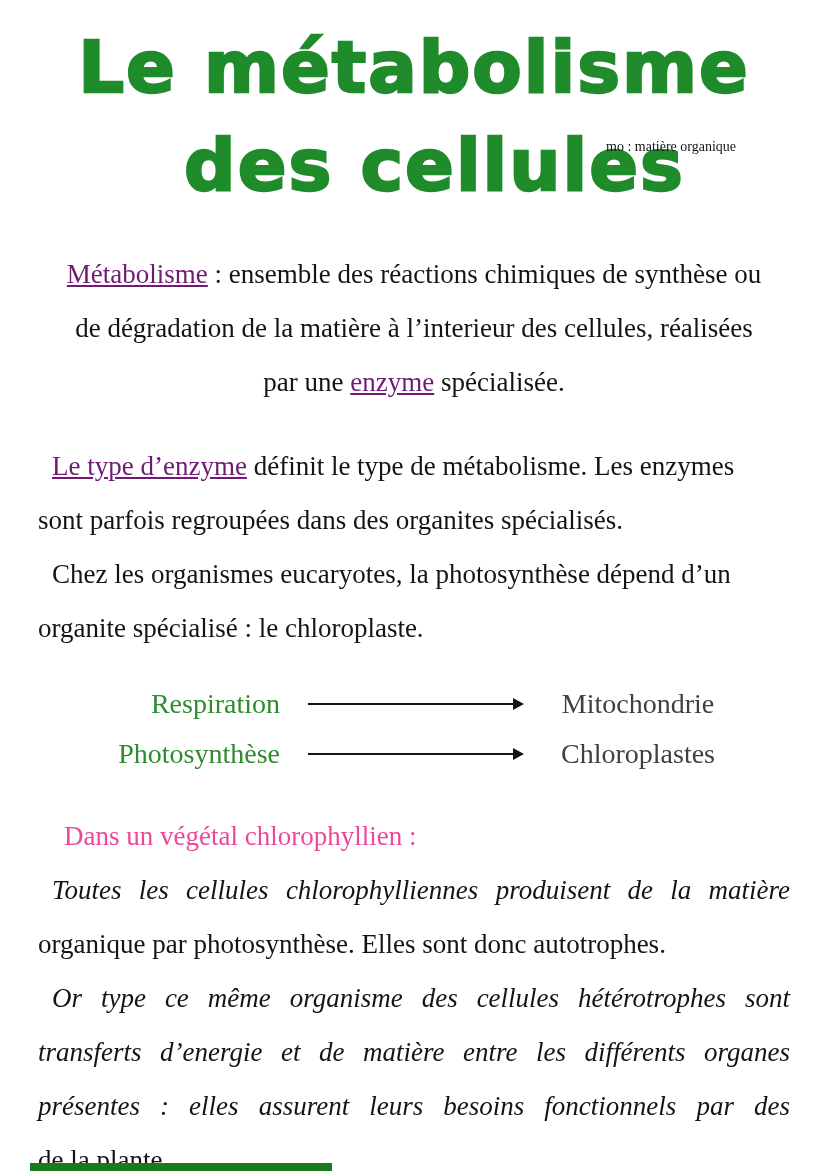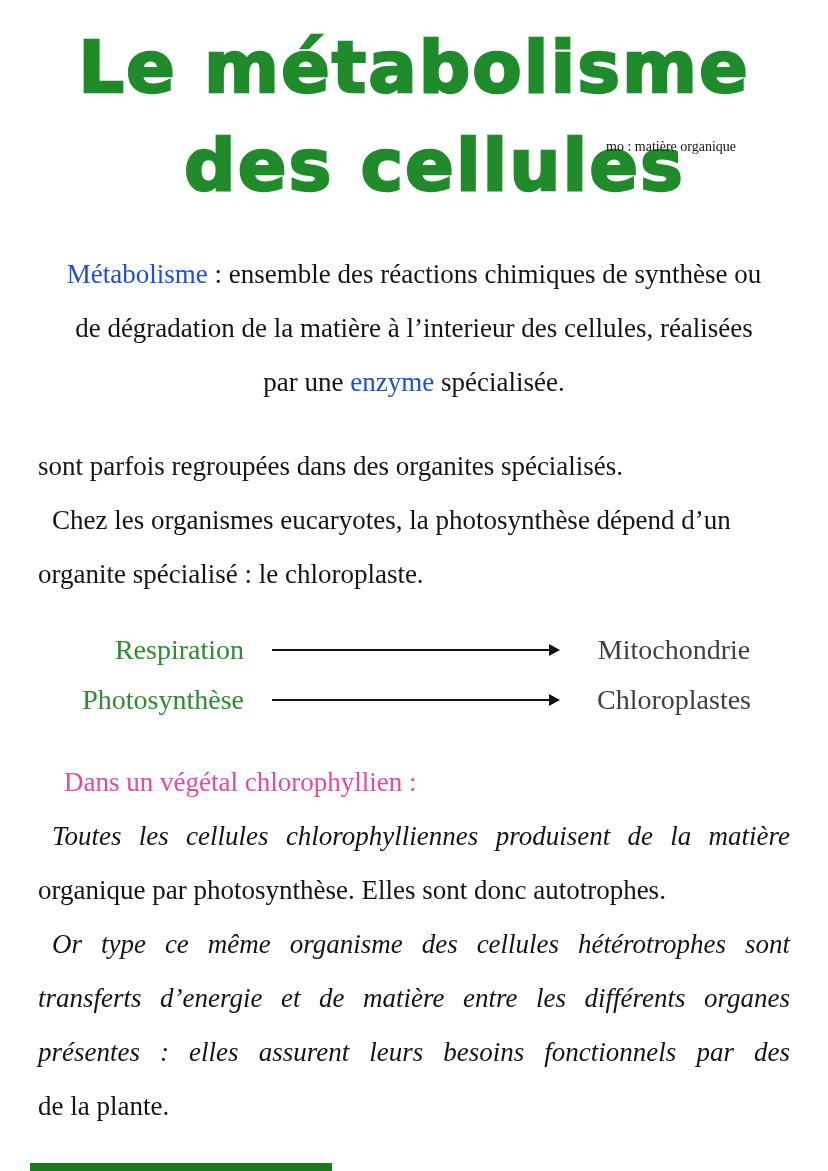--- a/index.html
+++ b/index.html
@@ -35,25 +35,25 @@
   
   .body-block{
     padding:0 38px;
     font-size:27px;
     line-height:54px;
   }
   .body-block p{margin:0;}
   .center{text-align:center;}
   .indent{padding-left:14px;}
   .just{text-align:justify;text-align-last:justify;font-style:italic;}
-  .green{color:#1d4ed8;}
+  .green{color:#701a75;text-decoration:underline;}
   .def-block{margin-top:44px;}
   .para-block{margin-top:30px;}
   
-  .map-block{margin-top:24px;padding:0 64px;}
+  .map-block{margin-top:24px;padding:0 100px;}
   .map-row{
     display:flex;align-items:center;
     height:50px;
     font-size:28px;
   }
   .map-process{width:180px;text-align:right;color:#2e8b2e;}
   .map-organelle{width:180px;text-align:center;color:#404040;}
   .arrow{
     flex:1;position:relative;
     height:2px;background:#141414;
@@ -86,20 +86,21 @@
   <div class="annotation">mo : matière organique</div>
   <div class="title title-2">des cellules</div>
 
   <div class="body-block def-block">
     <p class="center"><span class="green">Métabolisme</span><span> : ensemble des réactions chimiques de synthèse ou</span></p>
     <p class="center"><span>de dégradation de la matière à l’interieur des cellules, réalisées</span></p>
     <p class="center"><span>par une </span><span class="green">enzyme</span><span> spécialisée.</span></p>
   </div>
 
   <div class="body-block para-block">
+    <p class="indent"><span class="green">Le type d’enzyme</span><span> définit le type de métabolisme. Les enzymes</span></p>
     <p><span>sont parfois regroupées dans des organites spécialisés.</span></p>
     <p class="indent"><span>Chez les organismes eucaryotes, la photosynthèse dépend d’un</span></p>
     <p><span>organite spécialisé : le chloroplaste.</span></p>
   </div>
 
   <div class="map-block">
     <div class="map-row">
       <span class="map-process">Respiration</span>
       <span class="arrow"></span>
       <span class="map-organelle">Mitochondrie</span>

